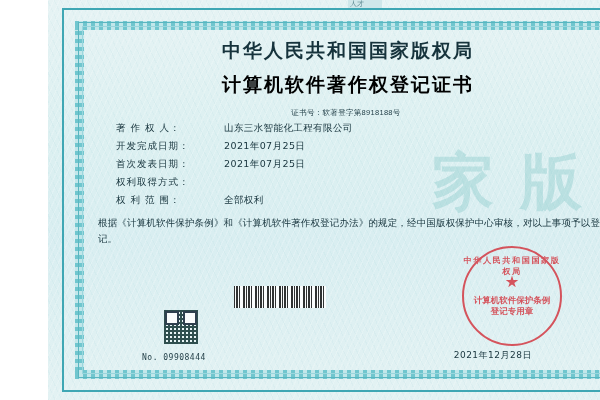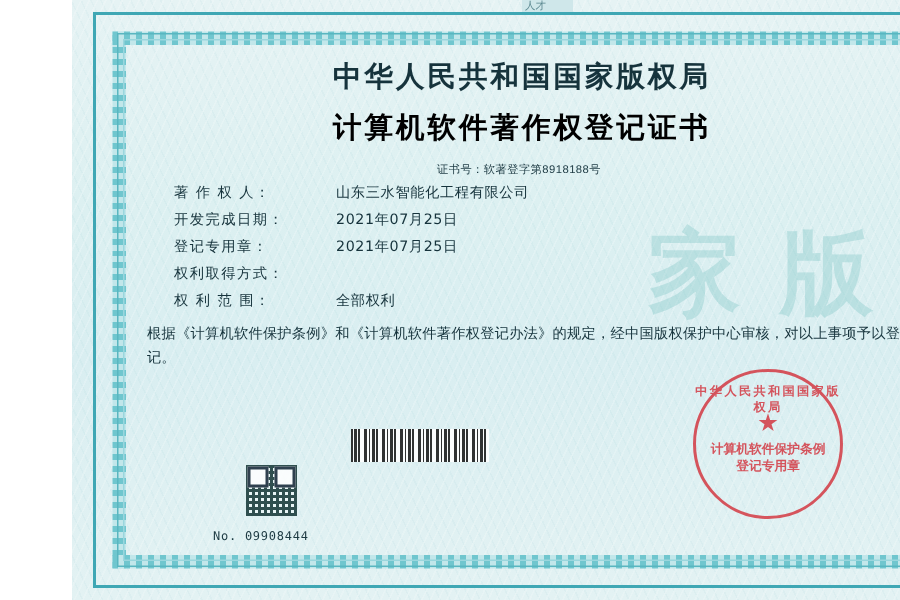--- a/index.html
+++ b/index.html
@@ -321,21 +321,21 @@
         <div class="field-label">著 作 权 人：</div>
         <div class="field-value">山东三水智能化工程有限公司</div>
       </div>
 
       <div class="field-row">
         <div class="field-label">开发完成日期：</div>
         <div class="field-value">2021年07月25日</div>
       </div>
 
       <div class="field-row">
-        <div class="field-label">登记专用章：</div>
+        <div class="field-label">首次发表日期：</div>
         <div class="field-value">2021年07月25日</div>
       </div>
 
       <div class="field-row">
         <div class="field-label">权利取得方式：</div>
       </div>
 
       <div class="field-row">
         <div class="field-label">权 利 范 围：</div>
         <div class="field-value">全部权利</div>
@@ -343,20 +343,21 @@
 
 
     </div>
 
     <div class="para">根据《计算机软件保护条例》和《计算机软件著作权登记办法》的规定，经中国版权保护中心审核，对以上事项予以登记。</div>
 
     <div class="bottom">
       <div class="barcode"></div>
       <div class="qr"></div>
       <div class="doc-no">No. 09908444</div>
+      <div class="issue-date">2021年12月28日</div>
 
       <div class="seal">
         <div class="seal-arc-top">中华人民共和国国家版权局</div>
         <div class="seal-lines">
           <div class="seal-line1">计算机软件保护条例</div>
           <div class="seal-line2">登记专用章</div>
         </div>
       </div>
     </div>
 

